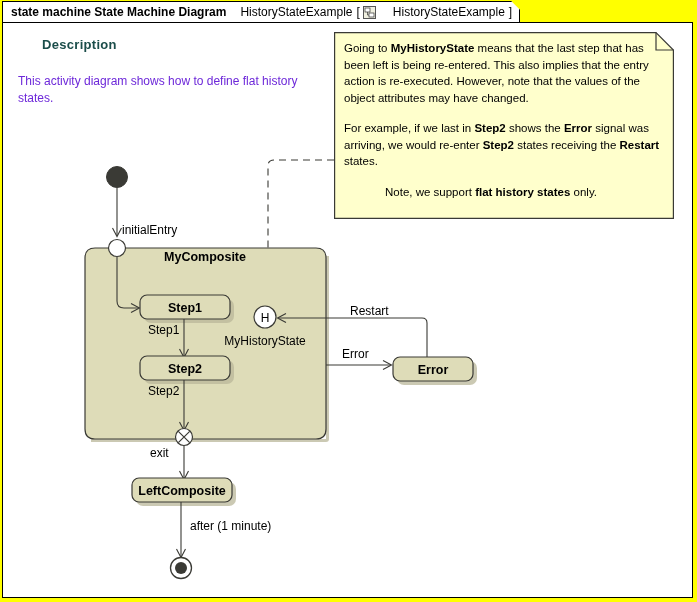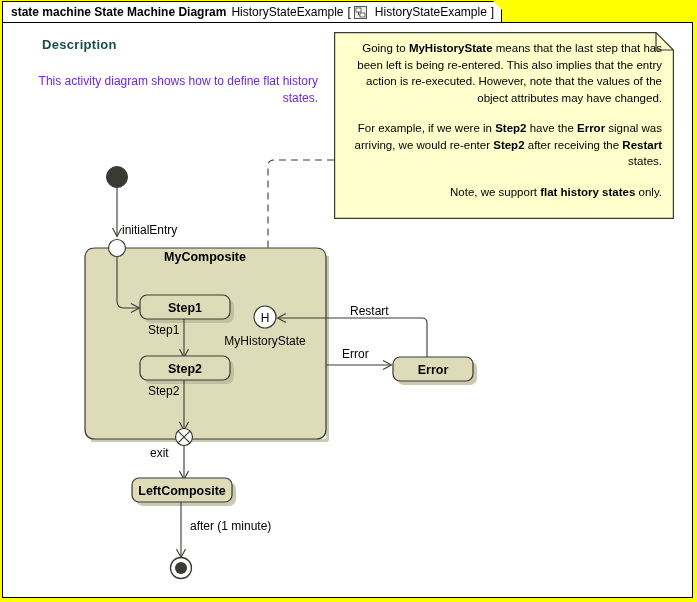--- a/index.html
+++ b/index.html
@@ -9,21 +9,20 @@
   }
   body {
     font-family: "Liberation Sans", sans-serif;
   }
   #root {
     position: relative;
     width: 697px;
     height: 602px;
     overflow: hidden;
     background: #ffff00;
-    text-align: right;
   }
   
   #canvas {
     position: absolute;
     left: 2px;
     top: 22px;
     width: 691px;
     height: 576px;
     background-color: #ffffff;
     background-image:
@@ -60,21 +59,21 @@
     font-size: 12px;
     color: #000000;
     clip-path: polygon(0 0, calc(100% - 9px) 0, 100% 9px, 100% 100%, 0 100%);
   }
   #frame-tab .kw {
     font-weight: bold;
     font-size: 12px;
   }
   #frame-tab .nm {
     font-size: 12px;
-    margin-left: 5px;
+    margin-left: 14px;
   }
   #frame-tab .brk {
     font-size: 12px;
     margin-left: 4px;
   }
   #frame-tab .diag-icon {
     display: inline-block;
     width: 13px;
     height: 13px;
     margin: 0 3px 0 3px;
@@ -194,21 +193,21 @@
   <div id="desc-title">Description</div>
   <div id="desc-body">This activity diagram shows how to define flat history states.</div>
 
   <div id="note">
     <svg width="340" height="187" viewBox="0 0 340 187">
       <path d="M0.6 0.6 L322 0.6 L339.4 18 L339.4 186.4 L0.6 186.4 Z" fill="#ffffcc" stroke="#3a3a35" stroke-width="1.2"></path>
       <path d="M322 0.6 L322 18 L339.4 18" fill="none" stroke="#3a3a35" stroke-width="1.2"></path>
     </svg>
     <div class="note-text">
       <p><span>Going to </span><b>MyHistoryState</b><span> means that the last step that has been left is being re-entered. This also implies that the entry action is re-executed. However, note that the values of the object attributes may have changed.</span></p>
-      <p><span>For example, if we were in </span><b>Step2</b><span> have the </span><b>Error</b><span> signal was arriving, we would re-enter </span><b>Step2</b><span> after receiving the </span><b>Restart</b><span> states.</span></p>
+      <p><span>For example, if we last in </span><b>Step2</b><span> shows the </span><b>Error</b><span> signal was arriving, we would re-enter </span><b>Step2</b><span> states receiving the </span><b>Restart</b><span> states.</span></p>
       <p><span>Note, we support </span><b>flat history states</b><span> only.</span></p>
     </div>
   </div>
 
   <svg id="diagram" viewBox="0 0 697 602">
     <defs>
       <marker id="arrowOpen" markerWidth="11" markerHeight="11" refX="9" refY="5.5" orient="auto" markerUnits="userSpaceOnUse">
         <path d="M1,1 L9.5,5.5 L1,10" fill="none" stroke="#3a3a35" stroke-width="1.1"></path>
       </marker>
     </defs>

